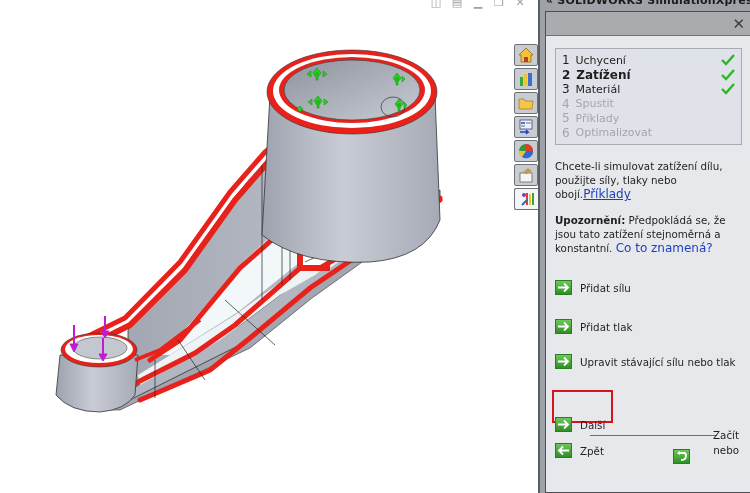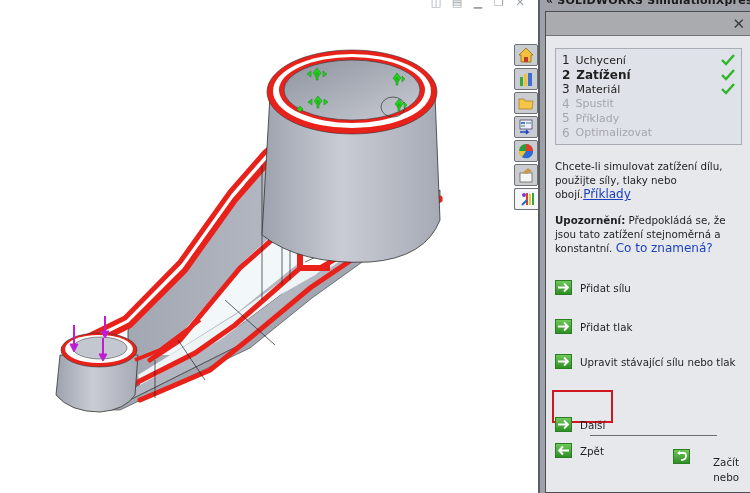--- a/index.html
+++ b/index.html
@@ -37,21 +37,21 @@
   .warn { margin: 12px 0 0 9px; width: 188px; font-size: 10.3px; line-height: 14px; color: #1f1f1f; }
   .warn b { font-weight: bold; margin-top: 16px; }
   .warn a { color: #1c3fbf; font-size: 12px; }
 
   .action { position: absolute; left: 9px; display: flex; align-items: center; font-size: 10.3px; color: #1f1f1f; cursor: pointer; }
   .arrow-box { width: 17px; height: 15px; background: linear-gradient(#6ec85a, #2e8f25); border: 1px solid #2a7e22; display: flex; align-items: center; justify-content: center; margin-right: 8px; }
   .arrow-box svg { width: 13px; height: 11px; }
   .next-highlight { position: absolute; left: 6px; top: 378px; width: 61px; height: 33px; border: 2px solid #d0161f; }
 
   .sep { position: absolute; left: 44px; top: 423px; width: 127px; height: 1px; background: #6c6f74; }
-  .restart-label { position: absolute; right: 12px; top: 443px; font-size: 10.3px; line-height: 15px; text-align: right; color: #1f1f1f; }
+  .restart-label { position: absolute; right: 12px; top: 416px; font-size: 10.3px; line-height: 15px; text-align: right; color: #1f1f1f; }
 </style>
 </head>
 <body>
 
 <div id="root">
 
   <div class="viewport">
     <div class="vp-controls">
       <span>◫</span>
       <span>▤</span>

